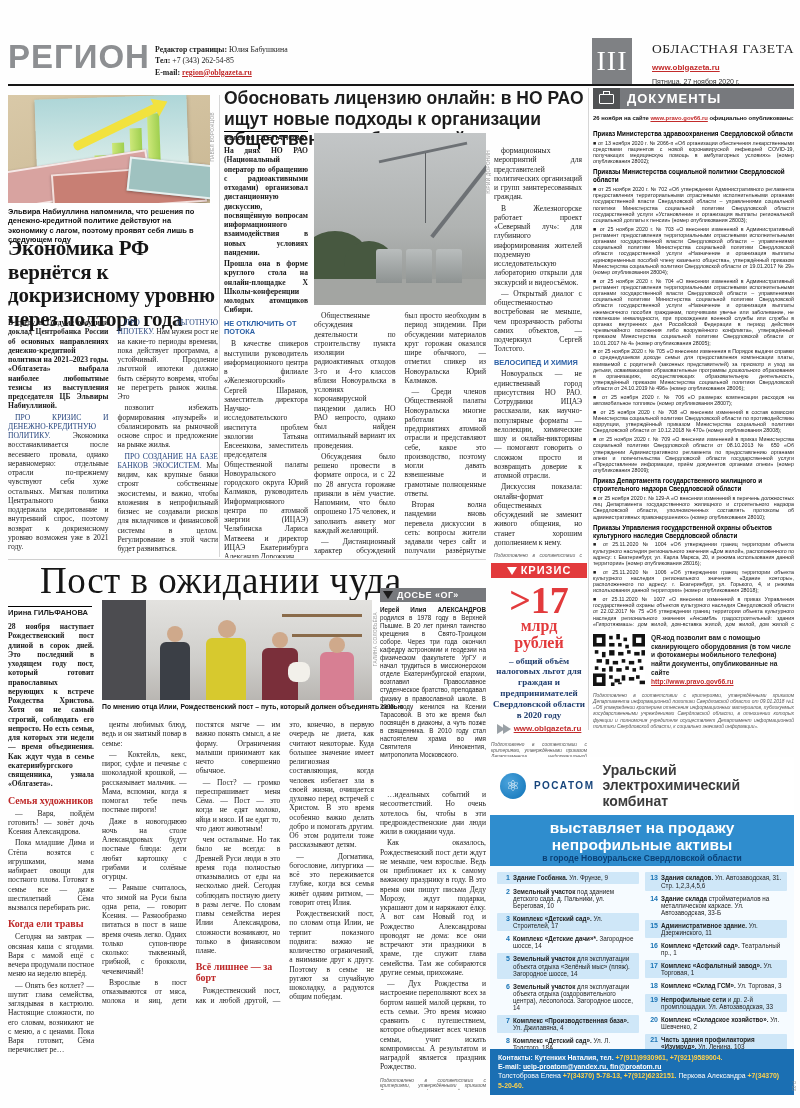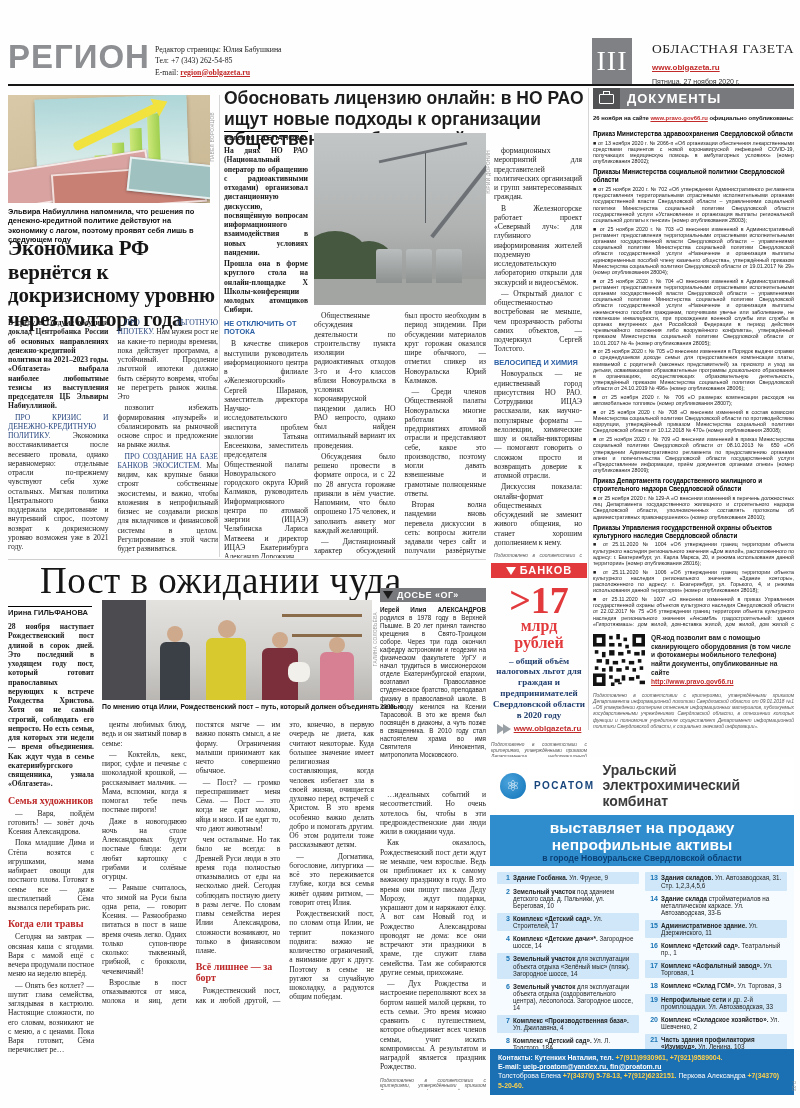--- a/index.html
+++ b/index.html
@@ -2,21 +2,21 @@
 <html lang="ru"><head>
 <meta charset="utf-8">
 <style>
   html,body{margin:0;padding:0;background:#e9e9e9}
   .page{position:relative;width:800px;height:1108px;background:#fefefe;margin:0 auto;overflow:hidden;
         font-family:"Liberation Serif",serif;color:#1b1b1b}
   .abs{position:absolute}
   
   .section-logo{font:bold 33px/1 "Liberation Sans",sans-serif;color:#8d8f92;letter-spacing:1px}
   .ed-line{font:7.8px/1.45 "Liberation Serif",serif;color:#222}
-  .ed-line b{font-weight:normal}
+  .ed-line b{font-weight:bold}
   .ed-link{color:#c22a2a;font-weight:bold;text-decoration:underline}
   .roman-box{width:40px;height:46px;background:#7f8184;color:#fff;display:flex;align-items:center;justify-content:center;
              font:28px/1 "Liberation Serif",serif;letter-spacing:1px}
   .paper-name{font:13.5px/1 "Liberation Serif",serif;color:#222;letter-spacing:.6px}
   .paper-site{font:bold 8px/1 "Liberation Sans",sans-serif;color:#c22a2a;text-decoration:underline}
   .paper-date{font:7px/1 "Liberation Sans",sans-serif;color:#333}
   .hrule{position:absolute;background:#161616}
   .vrule{position:absolute;background:#d6d6d6;width:1px}
   
   .pp{margin:0 0 2px;font:7.6px/1.22 "Liberation Serif",serif;text-align:justify;text-indent:7px}
@@ -337,21 +337,21 @@
         <p class="pp"><span>Как оказалось, Рождественский пост дети ждут не меньше, чем взрослые. Ведь он приближает их к самому важному празднику в году. В это время они пишут письма Деду Морозу, ждут подарки, украшают дом и наряжают ёлку. А вот сам Новый год и Рождество Александровы проводят не дома: все они встречают эти праздники в храме, где служит глава семейства. Там же собираются другие семьи, прихожане.</span></p>
         <p class="pp"><span>— Дух Рождества и настроение переполняют всех за бортом нашей малой церкви, то есть семьи. Это время можно сравнить с путешествием, которое объединяет всех членов семьи, учит искать компромиссы. А результатом и наградой является праздник Рождество.</span></p>
         <p class="pp disc"><span>Подготовлено в соответствии с критериями, утверждёнными приказом Департамента информационной политики Свердловской области от 09.01.2018 №1 «Об утверждении критериев отнесения информационных материалов к социально значимой информации».</span></p>
       </div>
 
   </div>
 
   <div class="cifra">
     <div class="cifra-bar">
         <span class="tri-dn"></span>
-        <span>БАНКОВ</span>
+        <span>КРИЗИС</span>
       </div>
     <div class="cifra-val">&gt;17</div>
     <div class="cifra-unit"><span>млрд</span><br><span>рублей</span></div>
     <div class="cifra-desc">– общий объём налоговых льгот для граждан и предпринимателей Свердловской области в 2020 году</div>
     <div class="cifra-link">
         <span class="tri-r"></span>
         <span class="tri-r" style="margin-left:-5px"></span>
         <a>www.oblgazeta.ru</a>
       </div>
     <div class="cifra-disc">Подготовлено в соответствии с критериями, утверждёнными приказом Департамента информационной политики Свердловской области от 09.01.2018 №1 «Об утверждении критериев отнесения информационных материалов, публикуемых государственными учреждениями Свердловской области, в отношении которых функции и полномочия учредителя осуществляет Департамент информационной политики Свердловской области, к социально значимой информации».</div>

